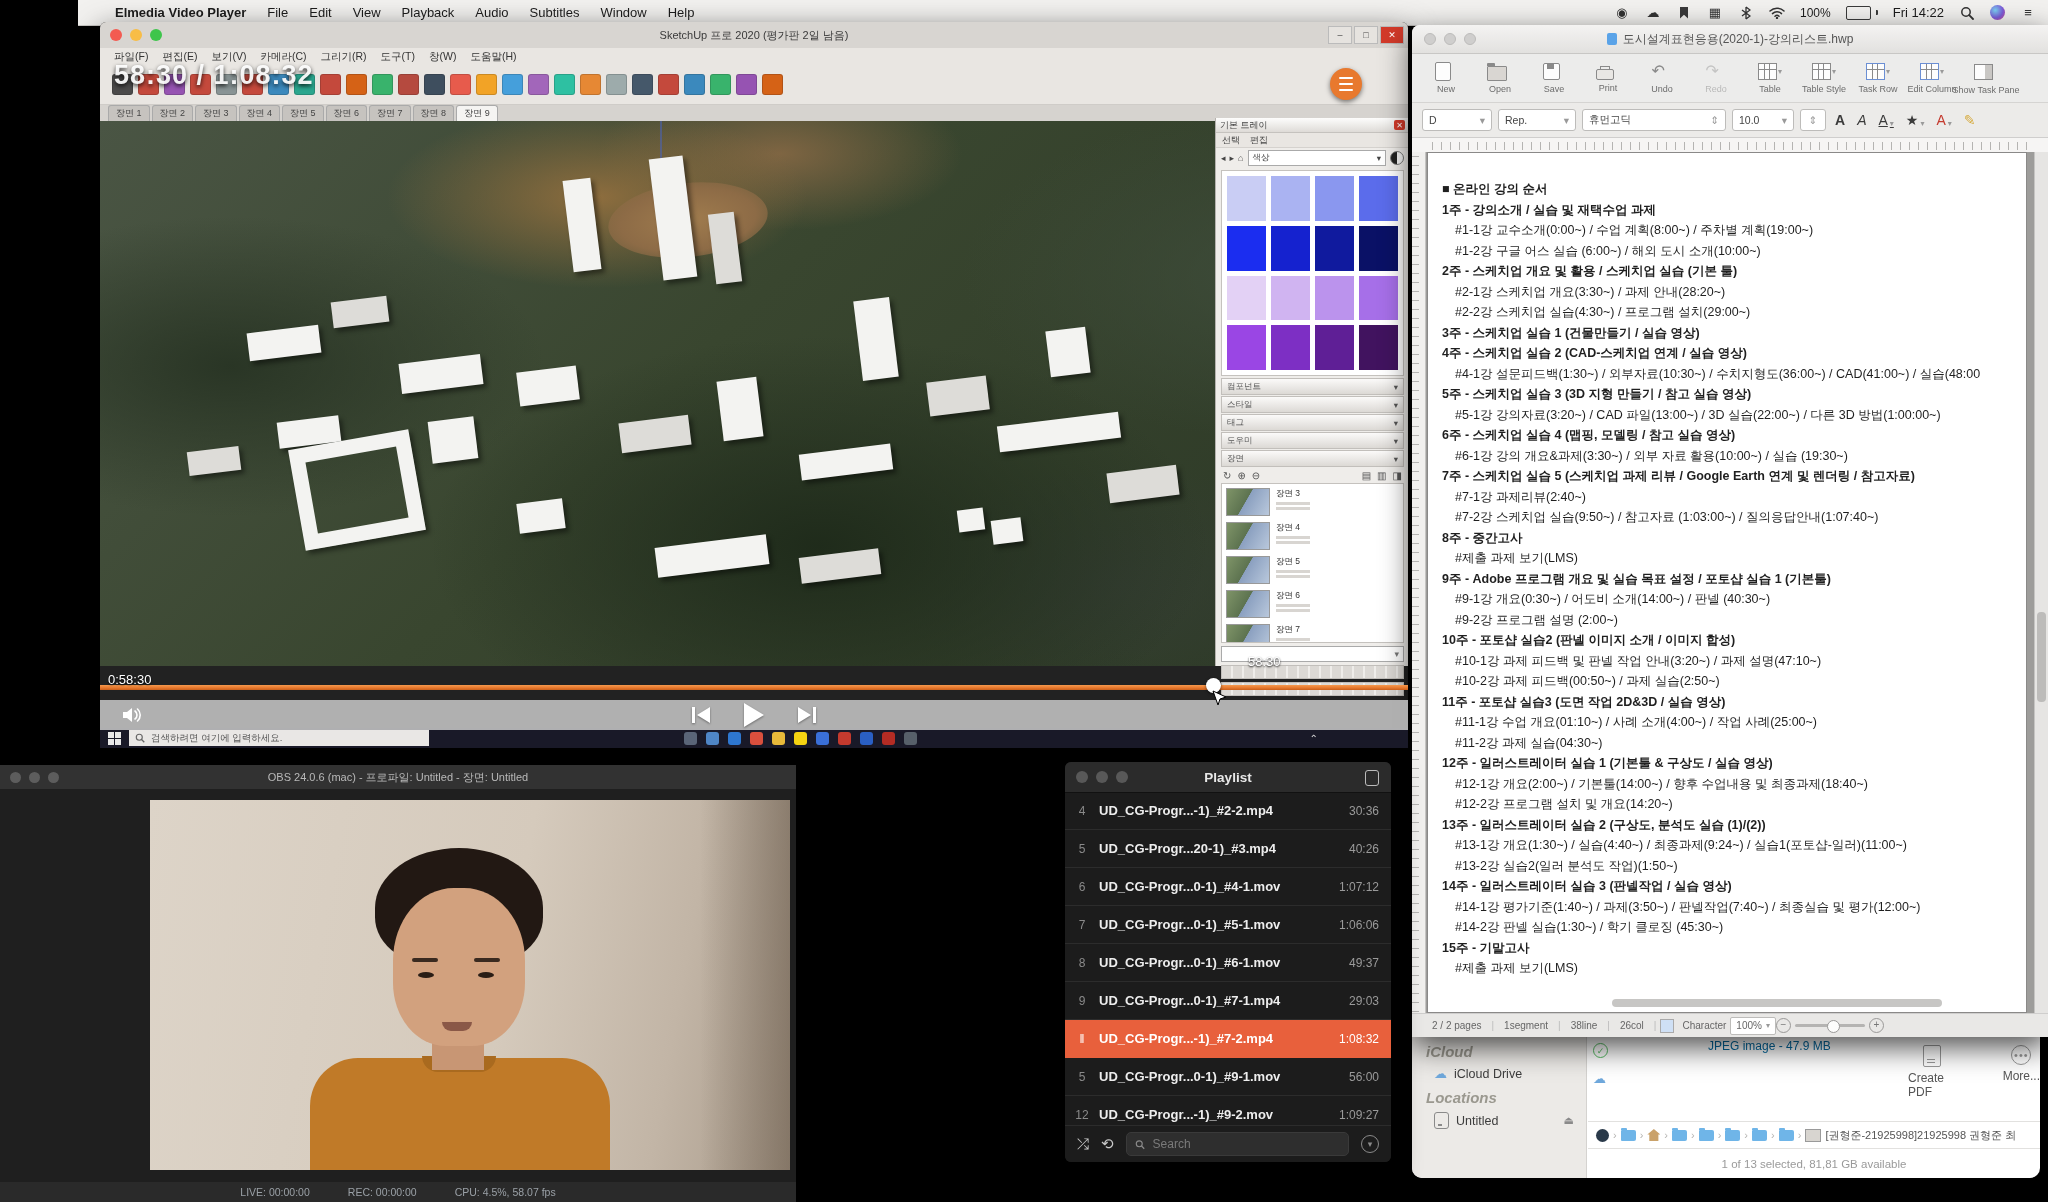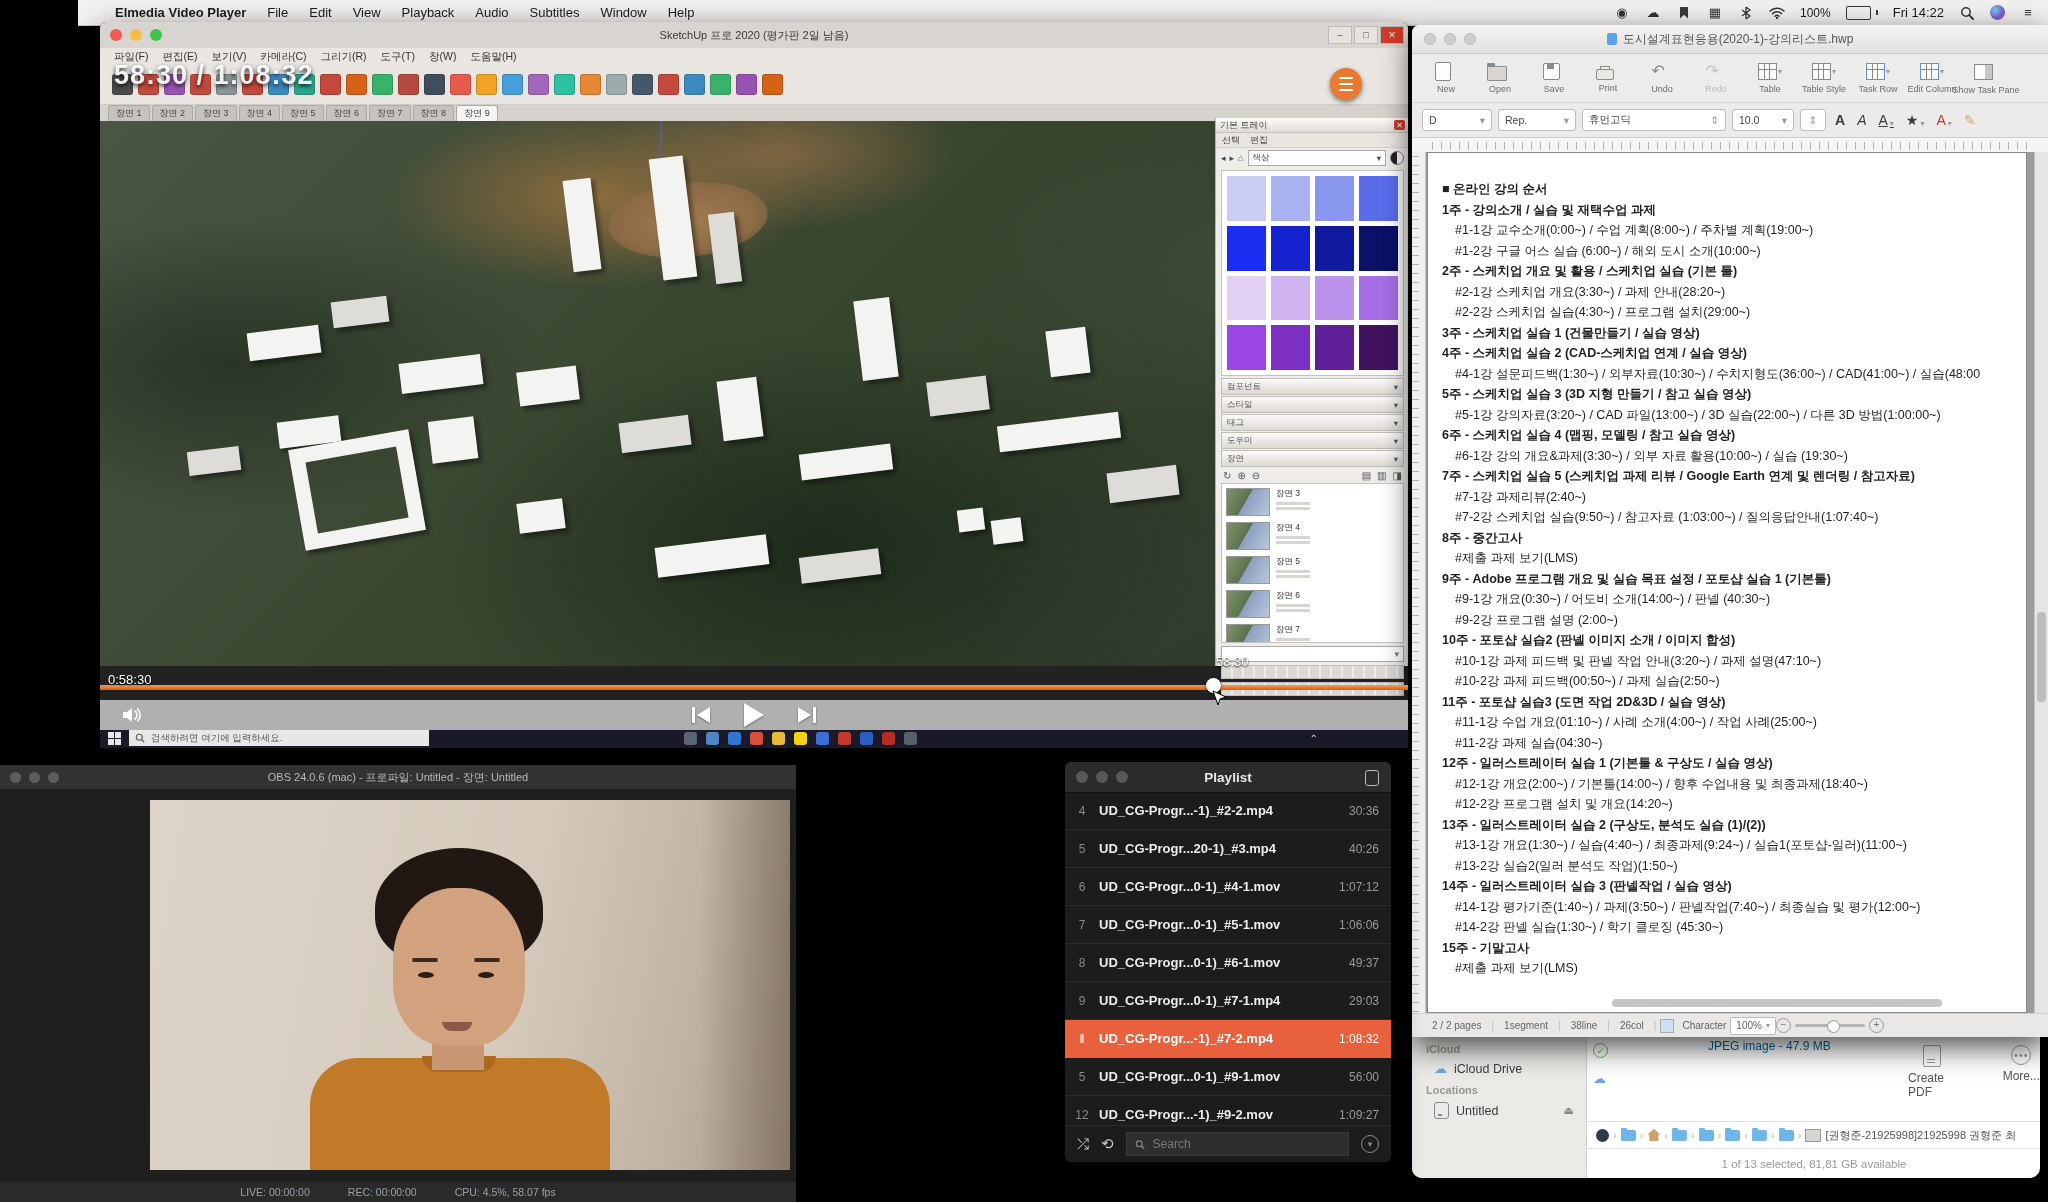--- a/index.html
+++ b/index.html
@@ -91,21 +91,21 @@
   .osd-time{position:absolute;left:14px;top:38px;font-size:27px;font-weight:bold;color:rgba(255,255,255,.93);
     text-shadow:0 2px 4px rgba(0,0,0,.85);letter-spacing:1px;z-index:30;}
   .osd-menu{position:absolute;right:46px;top:46px;width:32px;height:32px;border-radius:50%;z-index:30;
     display:flex;align-items:center;justify-content:center;flex-direction:column;gap:4px;box-shadow:0 2px 5px rgba(0,0,0,.5);}
   .osd-menu span{width:14px;height:2px;background:#fff;border-radius:1px;}
   .progress-label{position:absolute;left:8px;top:650px;font-size:13px;color:#fff;text-shadow:0 1px 2px #000;z-index:31;}
   .progress-track{position:absolute;left:0;top:663px;width:1308px;height:5px;z-index:30;
     background:linear-gradient(#f59a4e,#e8792e 55%,#c95f1a);}
   .scrub-handle{position:absolute;top:656px;left:1106px;width:15px;height:15px;background:#fff;border-radius:50%;
     box-shadow:0 1px 3px rgba(0,0,0,.6);z-index:32;}
-  .scrub-tip{position:absolute;top:632px;left:1116px;font-size:13px;color:#fff;text-shadow:0 1px 2px #000;z-index:32;}
+  .scrub-tip{position:absolute;top:632px;left:1148px;font-size:13px;color:#fff;text-shadow:0 1px 2px #000;z-index:32;}
   .cursor{position:absolute;top:668px;left:1112px;z-index:33;}
   .osd-bar{position:absolute;left:0;top:678px;width:1308px;height:30px;background:rgba(196,196,196,.88);z-index:25;
     display:flex;align-items:center;}
   .osd-vol{margin-left:22px;}
   .osd-controls{position:absolute;left:0;right:0;top:0;height:30px;display:flex;align-items:center;justify-content:center;gap:34px;}
   .ctl-play{width:0;height:0;border-top:12px solid transparent;border-bottom:12px solid transparent;border-left:20px solid #fff;filter:drop-shadow(0 1px 1px rgba(0,0,0,.4));}
   .ctl-tri{width:0;height:0;border-top:8px solid transparent;border-bottom:8px solid transparent;border-left:13px solid #fff;}
   .ctl-tri.rev{transform:rotate(180deg);}
   .ctl-bar{width:3px;height:16px;background:#fff;}
   .ctl-group{display:flex;align-items:center;gap:2px;filter:drop-shadow(0 1px 1px rgba(0,0,0,.4));}
@@ -152,21 +152,21 @@
   .pl-rows{position:absolute;left:0;top:30px;width:100%;}
   .pl-row{height:37px;display:flex;align-items:center;border-bottom:1px solid #2c2c2c;font-size:13px;}
   .pl-num{width:34px;text-align:center;color:#8a8a8a;font-size:12px;}
   .pl-name{flex:1;color:#ededed;font-weight:600;white-space:nowrap;overflow:hidden;}
   .pl-dur{width:64px;text-align:right;padding-right:12px;color:#9a9a9a;font-size:12px;}
   .pl-row.playing{border-bottom-color:transparent;}
   .pl-row.playing .pl-num,.pl-row.playing .pl-name,.pl-row.playing .pl-dur{color:#fff;}
   .pl-bottom{position:absolute;left:0;bottom:0;width:100%;height:37px;background:#1c1c1c;border-top:1px solid #2c2c2c;
     display:flex;align-items:center;gap:12px;padding:0 12px;box-sizing:border-box;}
   .pl-glyph{color:#c9c9c9;font-size:15px;}
-  .pl-search{flex:1;height:22px;background:#2e2e2e;border:1px solid #3a3a3a;border-radius:0;
+  .pl-search{flex:1;height:22px;background:#2e2e2e;border:1px solid #3a3a3a;border-radius:5px;
     display:flex;align-items:center;gap:6px;padding:0 8px;}
   .pl-search input{background:transparent;border:none;outline:none;color:#ddd;font-size:12px;width:100%;font-family:"Liberation Sans",sans-serif;}
   .pl-search input::placeholder{color:#7a7a7a;}
   .pl-dd{width:16px;height:16px;border-radius:50%;border:1.5px solid #8a8a8a;color:#8a8a8a;font-size:9px;
     display:flex;align-items:center;justify-content:center;}
 
   
   .hwp{position:absolute;left:1412px;top:25px;width:636px;height:1012px;background:#ececeb;
     border-radius:8px 0 0 0;box-shadow:0 10px 30px rgba(0,0,0,.7);overflow:hidden;z-index:5;}
   .hwp-titlebar{height:28px;background:linear-gradient(#f4f3f2,#e2e1df);border-bottom:1px solid #c8c7c5;
@@ -220,21 +220,21 @@
   .st-zoombox{height:16px;border:1px solid #bdbcba;background:#fff;border-radius:2px;padding:0 5px;display:flex;align-items:center;gap:4px;}
   .st-slider{width:70px;height:3px;background:#b5b4b2;border-radius:2px;position:relative;margin:0 4px;}
   .st-knob{position:absolute;left:32px;top:-4px;width:11px;height:11px;border-radius:50%;background:#fdfdfc;border:1px solid #9a9998;}
   .st-circle{width:13px;height:13px;border-radius:50%;border:1px solid #9a9998;color:#777;font-size:10px;line-height:11px;text-align:center;}
 
   
   .finder{position:absolute;left:1412px;top:1037px;width:628px;height:141px;background:#fff;
     border-radius:0 0 10px 10px;box-shadow:0 8px 24px rgba(0,0,0,.6);z-index:4;overflow:hidden;}
   .fd-sidebar{position:absolute;left:0;top:0;width:175px;height:100%;background:#eceae7;border-right:1px solid #d5d3d0;
     font-size:12.5px;color:#3c3c3c;padding-top:2px;box-sizing:border-box;}
-  .fd-sec{padding:4px 18px 2px 14px;font-size:11px;color:#9a988f;font-weight:bold;}
+  .fd-sec{padding:4px 18px 2px 14px;font-size:15px;color:#9a988f;font-weight:bold;font-style:italic;}
   .fd-item{display:flex;align-items:center;gap:7px;padding:4px 10px 4px 22px;position:relative;}
   .fd-cloudic{color:#6fa8dc;font-size:13px;}
   .fd-driveic{width:13px;height:15px;border:1.5px solid #8a8a8a;border-radius:3px;position:relative;}
   .fd-driveic::after{content:"";position:absolute;left:3px;bottom:2px;width:4px;height:2px;background:#8a8a8a;}
   .fd-eject{position:absolute;right:12px;color:#8a8a8a;font-size:11px;}
   .fd-main{position:absolute;left:176px;top:0;right:0;height:100%;}
   .fd-syncs{position:absolute;left:5px;top:6px;display:flex;flex-direction:column;gap:13px;}
   .sync-ok{width:13px;height:13px;border-radius:50%;border:1.5px solid #57bb63;color:#57bb63;font-size:9px;display:flex;align-items:center;justify-content:center;}
   .fd-info{position:absolute;left:120px;top:2px;font-size:12px;color:#0369a1;}
   .fd-actions{position:absolute;left:320px;top:8px;display:flex;gap:46px;}

